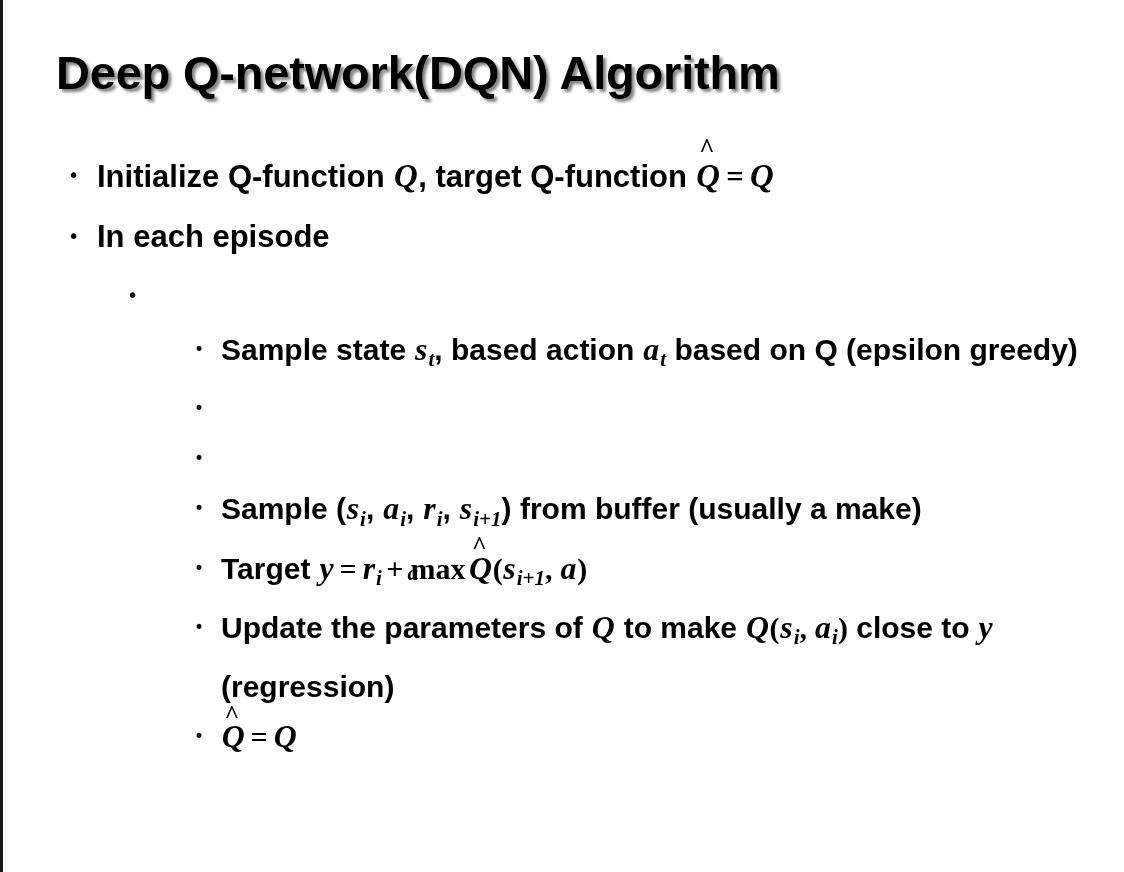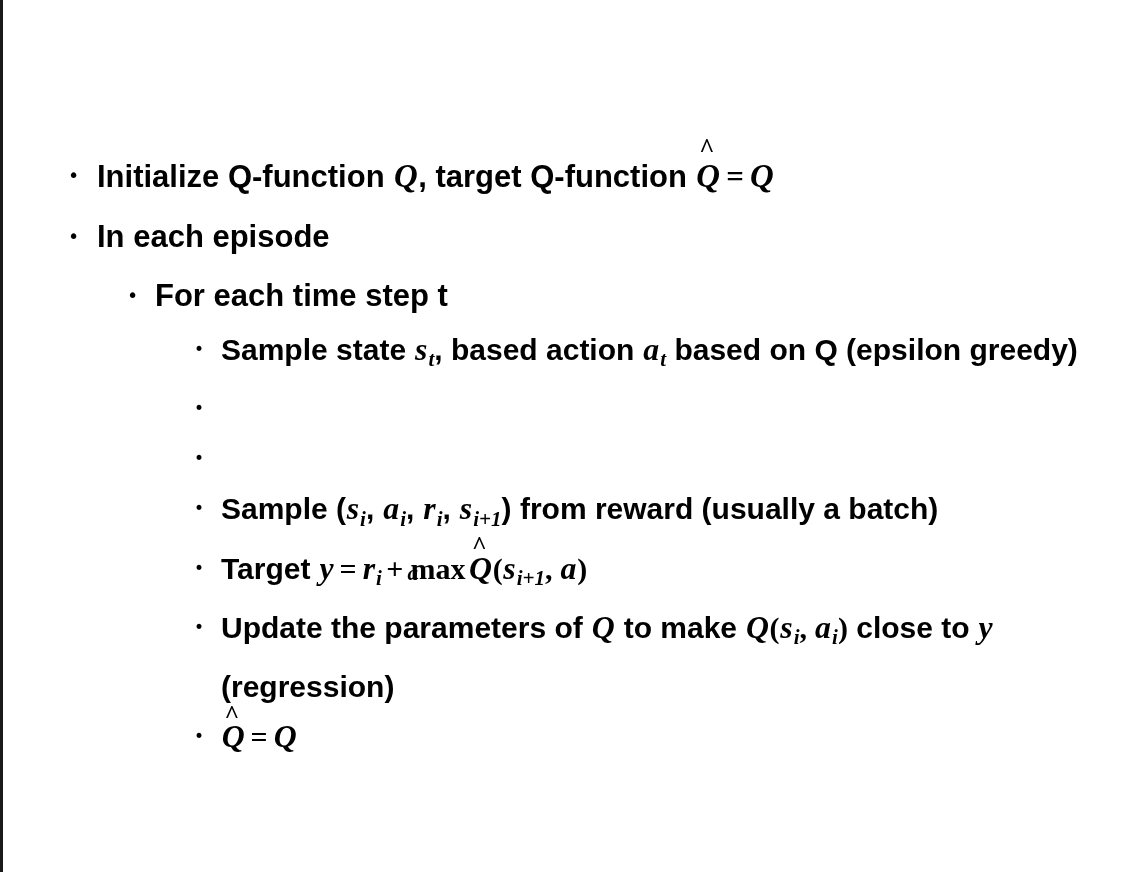--- a/index.html
+++ b/index.html
@@ -166,54 +166,54 @@
     line-height: 1;
   }
 </style>
 </head>
 <body>
 
 <div class="slide">
 
   <div class="edge-left"></div>
 
+  <div class="slide-title">Deep Q-network(DQN) Algorithm</div>
 
   <div class="body">
 
     <div class="bullet lvl1">
       <span class="mark">•</span>
       <span class="txt"><span>Initialize Q-function </span><span class="m">Q</span><span>, target Q-function </span><span class="m hat"><span class="acc">^</span><span>Q</span></span><span class="op-eq">=</span><span class="m">Q</span></span>
     </div>
 
     <div class="bullet lvl1">
       <span class="mark">•</span>
       <span class="txt">In each episode</span>
     </div>
 
     <div class="bullet lvl2">
       <span class="mark">•</span>
-      <span class="txt">For each time step t</span>
     </div>
 
     <div class="bullet lvl3">
       <span class="mark">•</span>
       <span class="txt"><span>Sample state </span><span class="m">s</span><span class="msub">t</span><span>, based action </span><span class="m">a</span><span class="msub">t</span><span> based on Q (epsilon greedy)</span></span>
     </div>
 
     <div class="bullet lvl3">
       <span class="mark">•</span>
     </div>
 
     <div class="bullet lvl3">
       <span class="mark">•</span>
     </div>
 
     <div class="bullet lvl3">
       <span class="mark">•</span>
-      <span class="txt"><span>Sample (</span><span class="m">s</span><span class="msub">i</span><span>, </span><span class="m">a</span><span class="msub">i</span><span>, </span><span class="m">r</span><span class="msub">i</span><span>, </span><span class="m">s</span><span class="msub">i+1</span><span>) from reward (usually a batch)</span></span>
+      <span class="txt"><span>Sample (</span><span class="m">s</span><span class="msub">i</span><span>, </span><span class="m">a</span><span class="msub">i</span><span>, </span><span class="m">r</span><span class="msub">i</span><span>, </span><span class="m">s</span><span class="msub">i+1</span><span>) from buffer (usually a make)</span></span>
     </div>
 
     <div class="bullet lvl3">
       <span class="mark">•</span>
       <span class="txt"><span>Target </span><span class="m">y</span><span class="op-eq">=</span><span class="m">r</span><span class="msub">i</span><span class="op-plus">+</span><span class="maxop"><span>max</span><span class="lim">a</span></span><span class="m hat"><span class="acc">^</span><span>Q</span></span><span class="mup">(</span><span class="m">s</span><span class="msub">i+1</span><span class="mup">, </span><span class="m">a</span><span class="mup">)</span></span>
     </div>
 
     <div class="bullet lvl3">
       <span class="mark">•</span>
       <span class="txt"><span>Update the parameters of </span><span class="m">Q</span><span> to make </span><span class="m">Q</span><span class="mup">(</span><span class="m">s</span><span class="msub">i</span><span class="mup">, </span><span class="m">a</span><span class="msub">i</span><span class="mup">)</span><span> close to </span><span class="m">y</span><span> (regression)</span></span>

